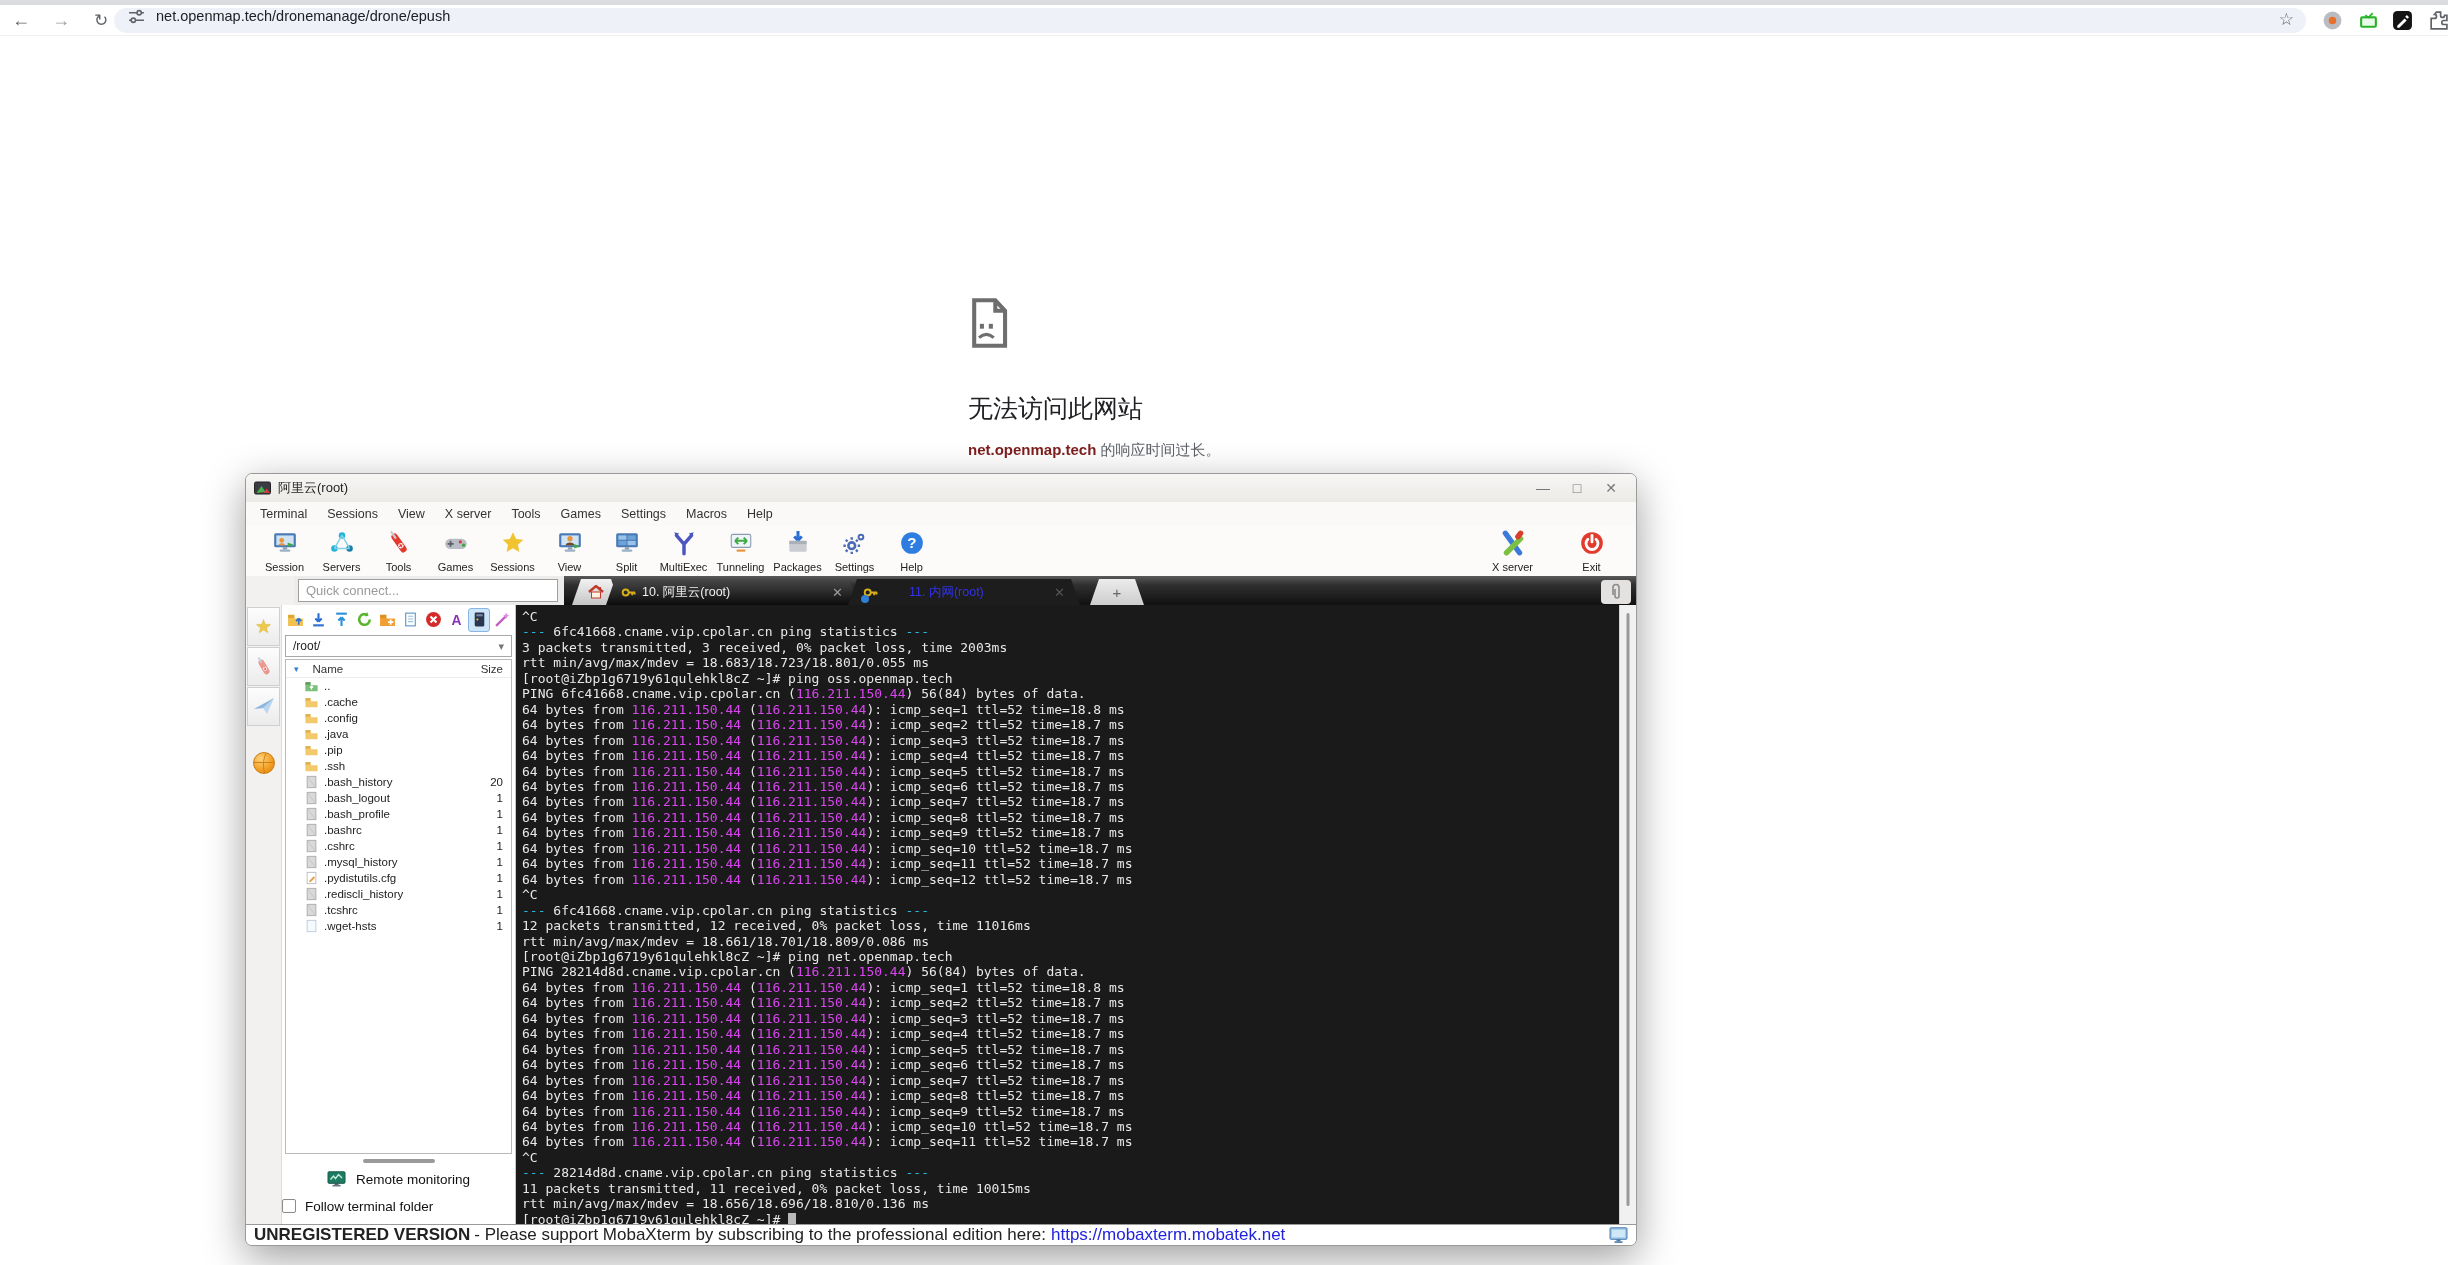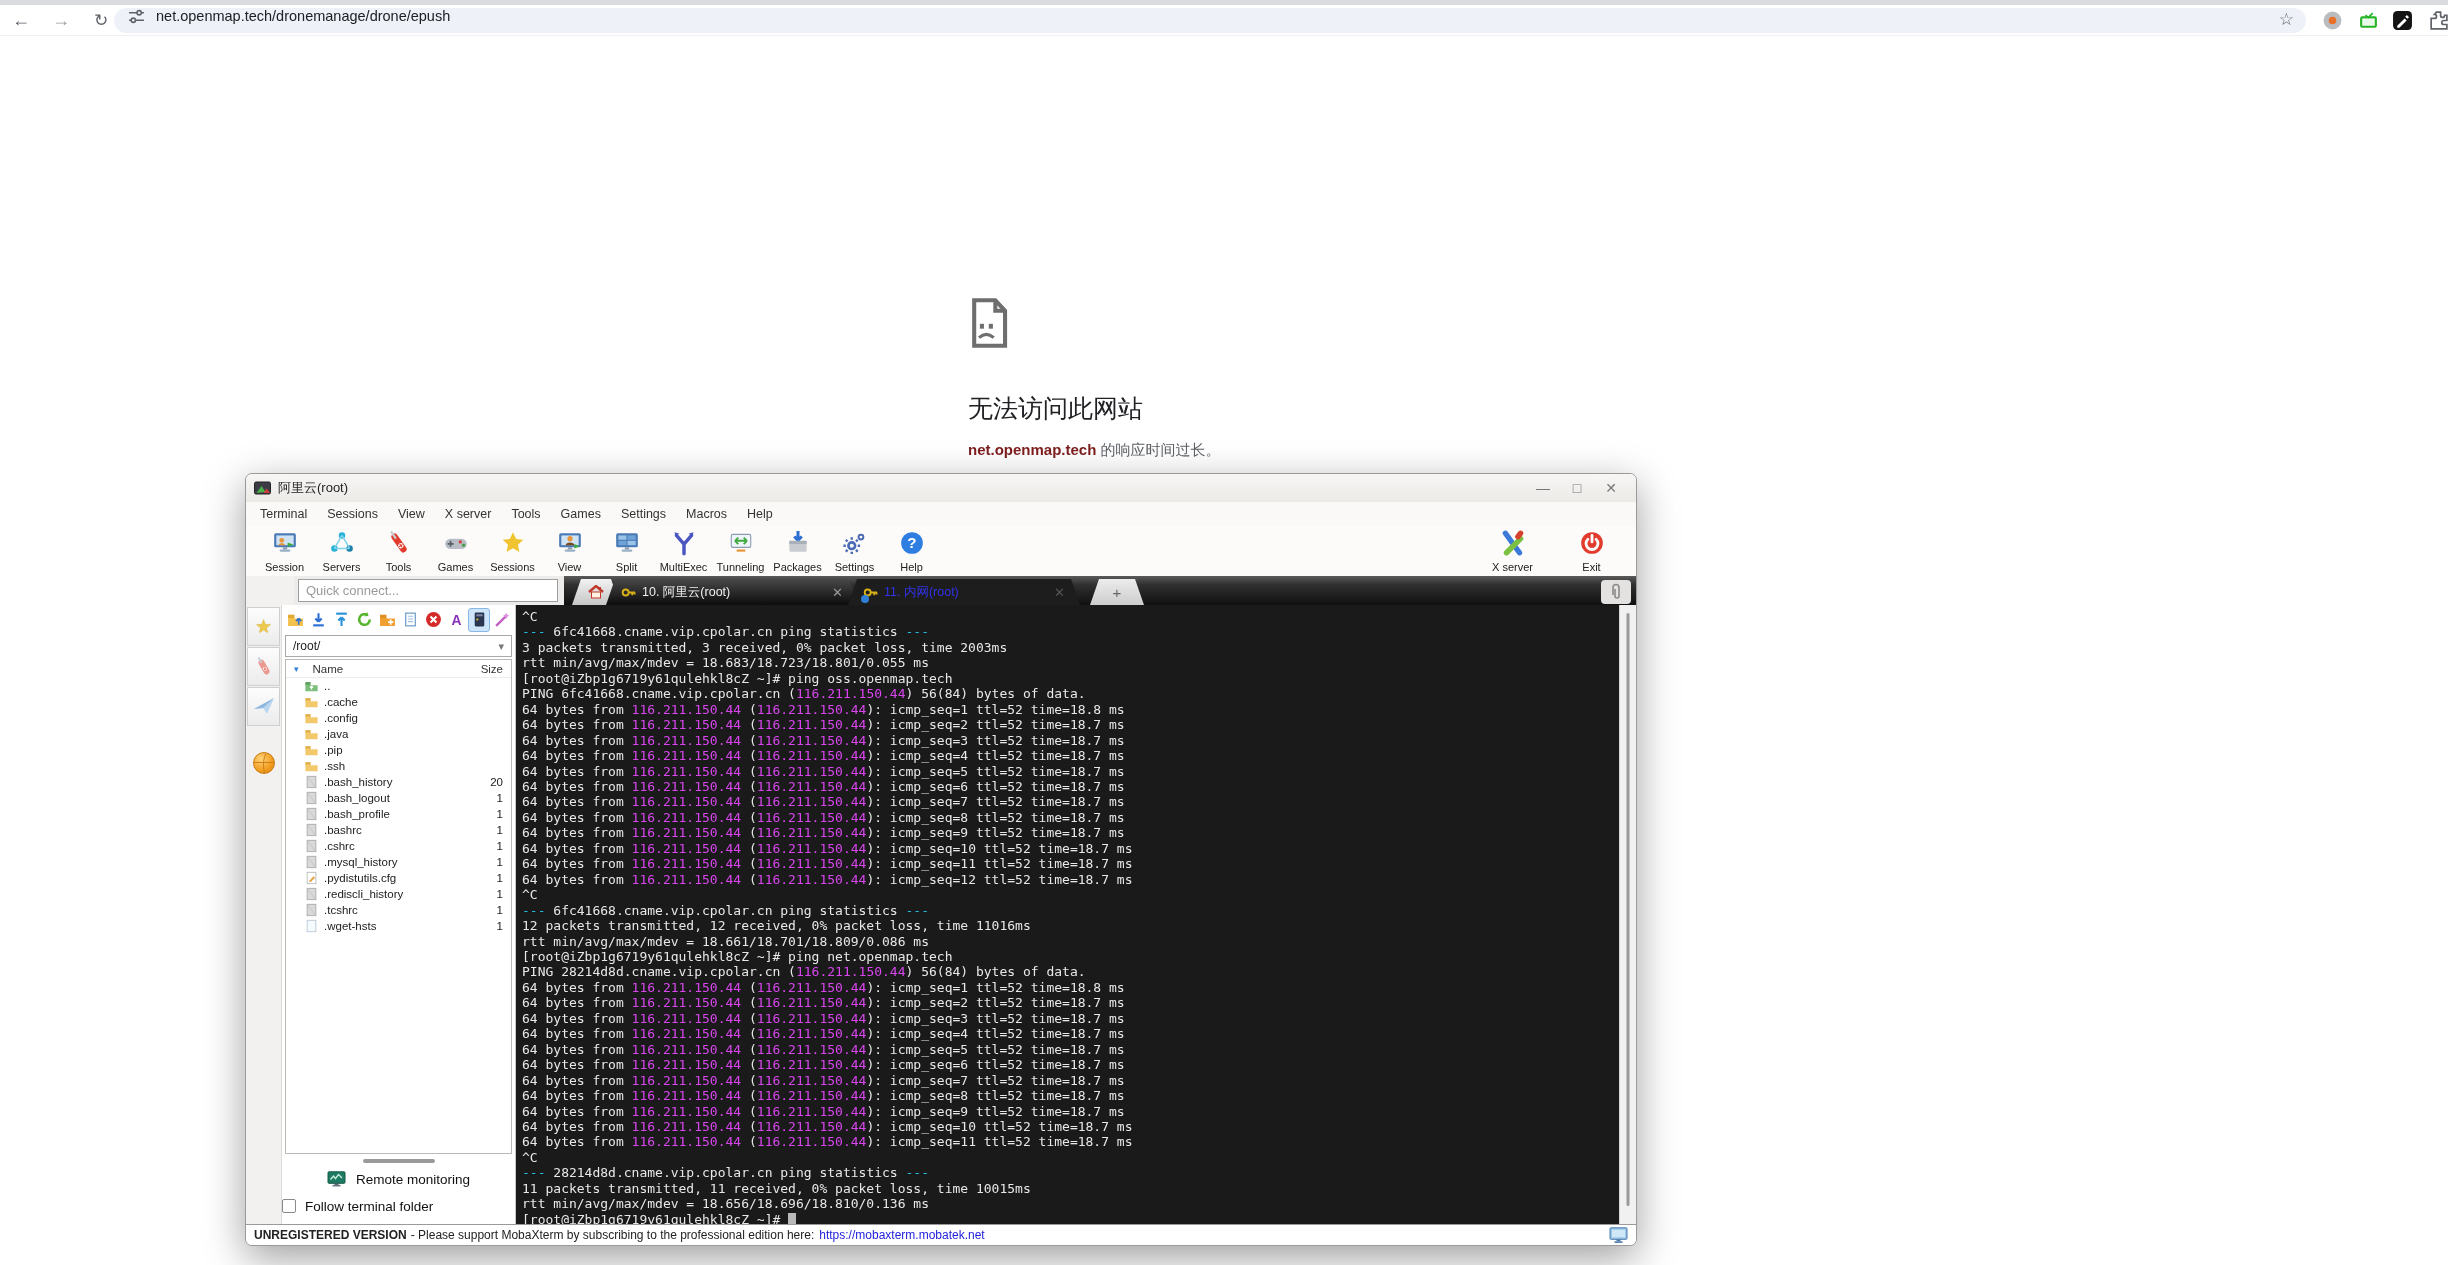--- a/index.html
+++ b/index.html
@@ -53,21 +53,21 @@
   .mx-row1 { height:29px; display:flex; background:#edecea; flex:0 0 auto;margin-left:48px; }
   .qc-cell { width:270px; display:flex; align-items:center; }
   .qc-input { width:260px; height:23px; margin-left:4px; border:1px solid #9f9f9f; font-size:13px; padding:0 7px;
               color:#555; background:#fff; font-family:"Liberation Sans",sans-serif; }
   .qc-input::placeholder { color:#9a9a9a; }
   .tabstrip { flex:1; position:relative; background:linear-gradient(#5a5a5a 0%, #303030 30%, #101010 100%); }
   .tab { position:absolute; top:3px; bottom:0; display:flex; align-items:center; font-size:12.5px;
          clip-path:polygon(9px 0, calc(100% - 9px) 0, 100% 100%, 0 100%); padding:0 15px; }
   .tab-home { left:8px; width:48px; background:linear-gradient(#f2f2f2,#c6c6c6); justify-content:center; }
   .tab-active { left:42px; width:252px; background:linear-gradient(#484848,#0c0c0c); color:#f0f0f0; }
-  .tab-second { left:284px; width:232px; background:#1d1d1d; color:#3232e8; }
+  .tab-second { left:284px; width:232px; background:#1d1d1d; color:#3232e8;gap:25px; }
   .tab-plus { left:526px; width:54px; background:linear-gradient(#ececec,#cdcdcd); color:#666; justify-content:center; font-size:15px; }
   .tab-key { width:15px; height:15px; margin-right:6px; position:relative; flex:0 0 auto; }
   .tab-key svg { width:15px; height:15px; }
   .key-dot { position:absolute; left:-2px; bottom:-3px; width:8px; height:8px; border-radius:50%; background:#2f7fd6; }
   .tab-close { margin-left:auto; color:#9a9a9a; font-size:13px; padding-left:10px; }
   .tab-second .tab-close { color:#555; }
   .clip-btn { position:absolute; right:5px; top:4px; width:30px; height:24px; background:#e3e2e0; border-radius:4px;
               display:flex; align-items:center; justify-content:center; }
 
   
@@ -106,21 +106,21 @@
 
   .terminal { flex:1; background:#1a1a1a; padding:4px 0 0 6px; overflow:hidden;
               font-family:"DejaVu Sans Mono", monospace; font-size:13px; line-height:15.45px; color:#e8e8e8; white-space:pre; }
   .t-ip { color:#d946ef; }
   .t-cy { color:#29b6d8; }
   .t-cursor { display:inline-block; width:8px; height:13px; background:#b9b9b9; vertical-align:-2px; }
   .term-scroll { width:17px; background:#f1f1f1; border-left:1px solid #d4d4d4; position:relative; }
   .scroll-thumb { position:absolute; left:50%; transform:translateX(-50%); top:8px; bottom:18px; width:3px; background:#9a9a9a; border-radius:2px; }
 
   .mx-status { height:21px; background:#fff; border-top:1px solid #9a9a9a; display:flex; align-items:center;
-               font-size:12px; color:#222; padding:0 8px; flex:0 0 auto; }
+               font-size:17px; color:#222; padding:0 8px; flex:0 0 auto; }
   .mx-status .bold { font-weight:700; margin-right:4px; }
   .status-link { color:#2222dd; margin-left:5px; }
   .status-mon { margin-left:auto; width:19px; height:17px; }
 </style>
 </head>
 <body>
 
 <div id="screen">
 
   <div class="b-topstrip"></div>

